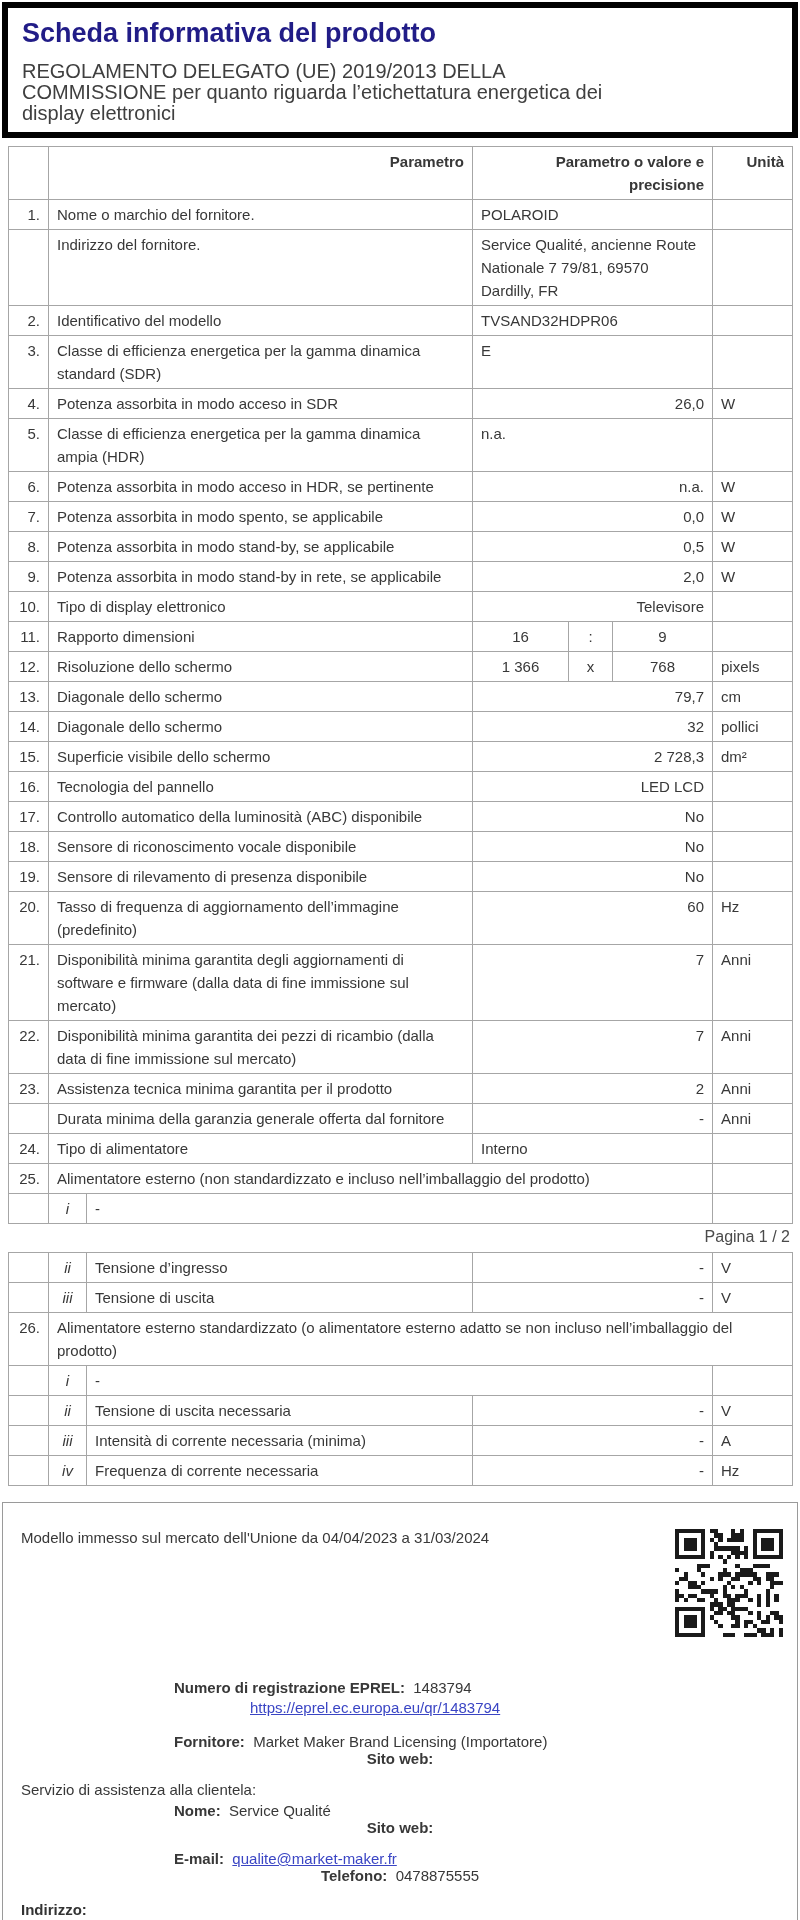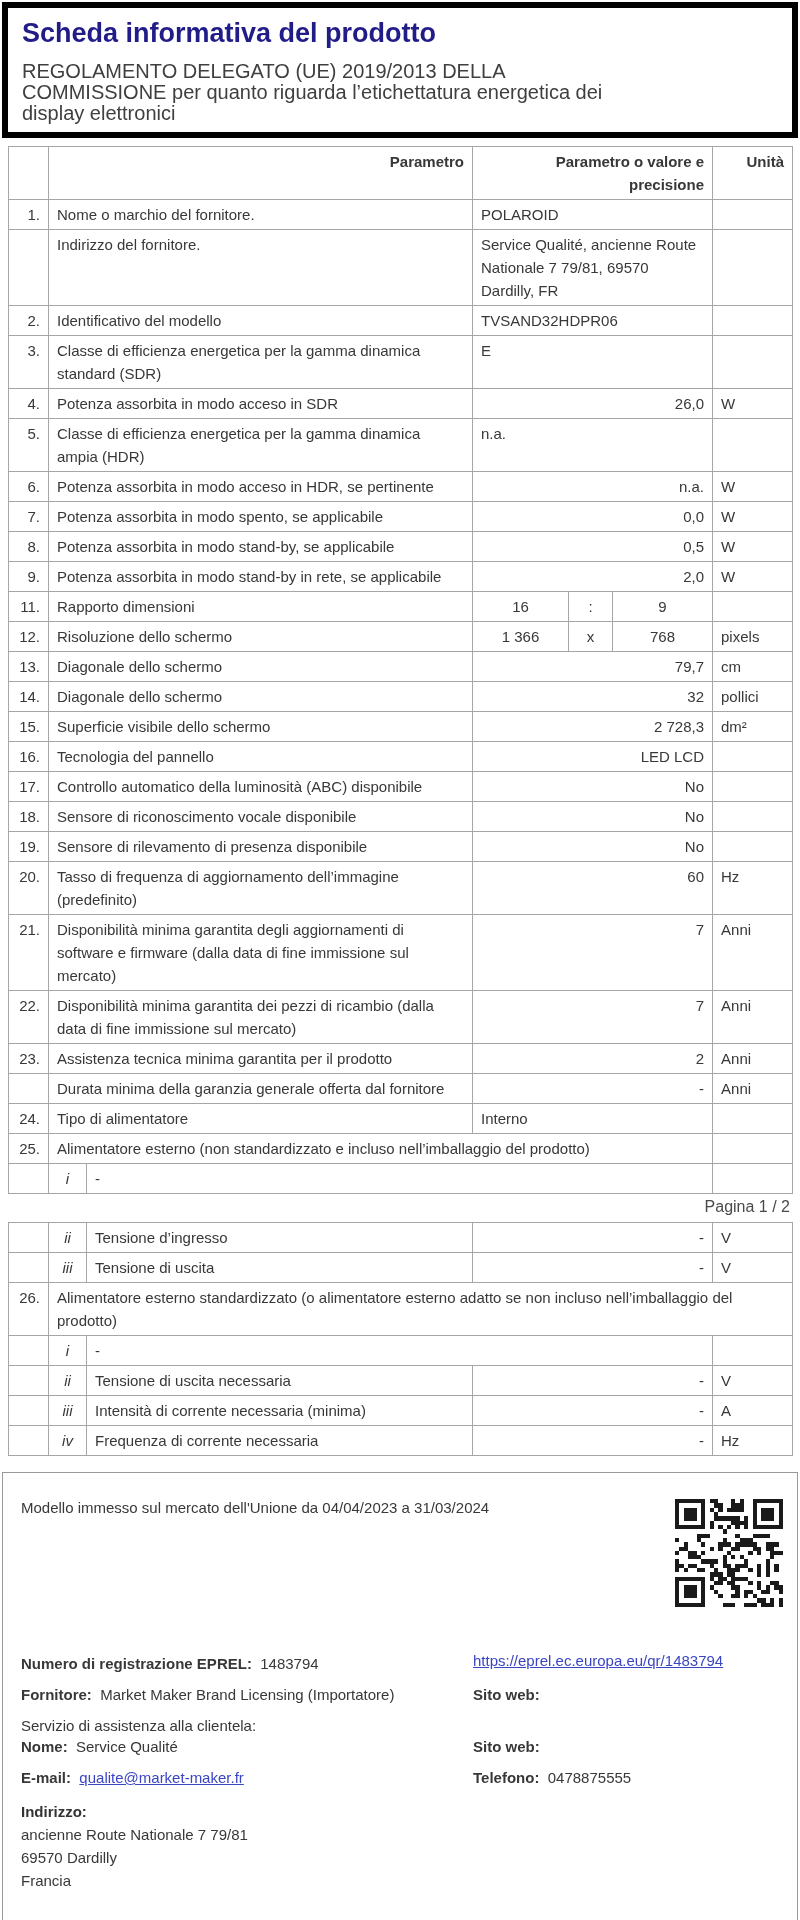--- a/index.html
+++ b/index.html
@@ -53,21 +53,21 @@
     position: relative;
     border: 1px solid #9a9a9a;
     margin: 16px 2px 0 2px;
     padding: 24px 18px 0 18px;
     height: 434px;
     font-size: 15px;
     box-sizing: content-box;
     overflow: hidden;
   }
   .market-row { margin-bottom: 130px; max-width: 620px; line-height: 22px; }
-  .c-row { display: flex; align-items: flex-end; margin-bottom: 14px; }
+  .c-row { display: flex; align-items: center; margin-bottom: 14px; flex-direction: column; }
   .c-left { width: 452px; }
   .c-right { flex: 1; }
   .c-row b, .service-heading b, .address-block b { font-weight: bold; color: #333; }
   .lbl { font-weight: bold; }
   .service-heading { margin-bottom: 4px; font-weight: normal; }
   a.link, .link { color: #3a45c4; text-decoration: underline; cursor: pointer; }
   .url-link { display: inline-block; width: 300px; word-break: break-all; line-height: 23px; }
   .address-block { line-height: 23px; }
   .qr {
     position: absolute; top: 26px; right: 14px;
@@ -153,20 +153,26 @@
         <td class="num">8.</td>
         <td class="param" colspan="2">Potenza assorbita in modo stand-by, se applicabile</td>
         <td class="value right" colspan="3">0,5</td>
         <td class="unit">W</td>
       </tr>
       <tr>
         <td class="num">9.</td>
         <td class="param" colspan="2">Potenza assorbita in modo stand-by in rete, se applicabile</td>
         <td class="value right" colspan="3">2,0</td>
         <td class="unit">W</td>
+      </tr>
+      <tr>
+        <td class="num">10.</td>
+        <td class="param" colspan="2">Tipo di display elettronico</td>
+        <td class="value right" colspan="3">Televisore</td>
+        <td class="unit"></td>
       </tr>
       <tr>
         <td class="num">11.</td>
         <td class="param" colspan="2">Rapporto dimensioni</td>
         <td class="value center">16</td>
         <td class="sep">:</td>
         <td class="value center">9</td>
         <td class="unit"></td>
       </tr>
       <tr>

